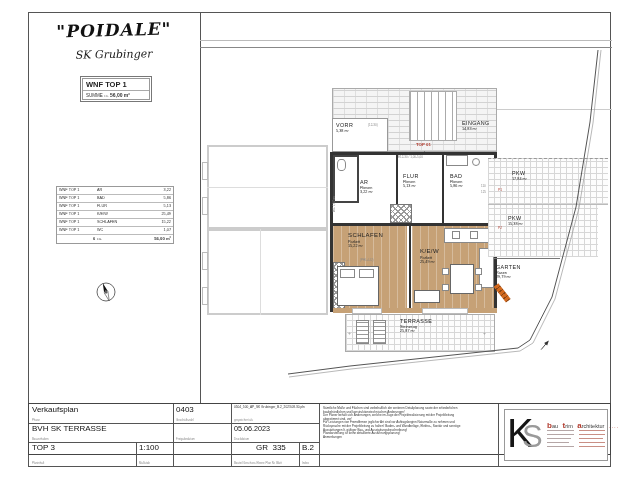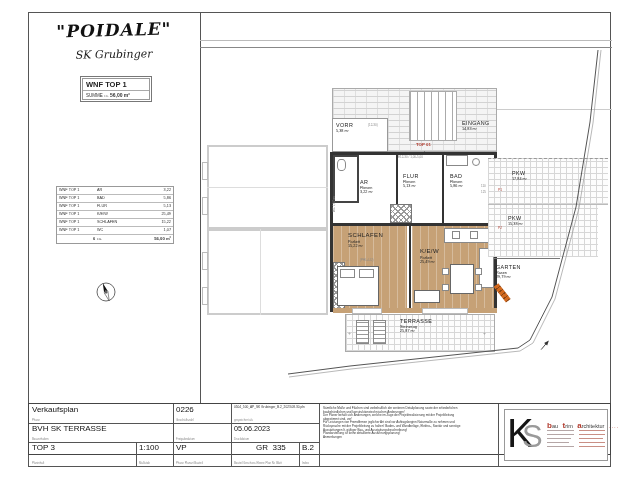--- a/index.html
+++ b/index.html
@@ -324,29 +324,25 @@
   </div>
   <div class="tb-cell" style="left:0;top:38px;width:107px;height:24px;">
     <div class="tb-val">TOP 3</div>
     <div class="tb-sub">Planinhalt</div>
   </div>
   <div class="tb-cell" style="left:107px;top:38px;width:37px;height:24px;">
     <div class="tb-val">1:100</div>
     <div class="tb-sub">Maßstab</div>
   </div>
   <div class="tb-cell" style="left:144px;top:0;width:58px;height:19px;">
-    <div class="tb-val">0226</div>
+    <div class="tb-val">0403</div>
     <div class="tb-sub">Geschäftszahl</div>
   </div>
   <div class="tb-cell" style="left:144px;top:19px;width:58px;height:19px;">
     <div class="tb-sub">Freigabedatum</div>
-  </div>
-  <div class="tb-cell" style="left:144px;top:38px;width:58px;height:24px;">
-    <div class="tb-val">VP</div>
-    <div class="tb-sub">Phase   Planart   Bauteil</div>
   </div>
   <div class="tb-cell" style="left:202px;top:0;width:88px;height:19px;">
     <div class="tb-file">0504_500_AP_SK Grubinger_B.2_2023.08.30.pln</div>
     <div class="tb-sub">gespeichert als</div>
   </div>
   <div class="tb-cell" style="left:202px;top:19px;width:88px;height:19px;">
     <div class="tb-val-sm">05.06.2023</div>
     <div class="tb-sub">Druckdatum</div>
   </div>
   <div class="tb-cell" style="left:202px;top:38px;width:68px;height:24px;">

